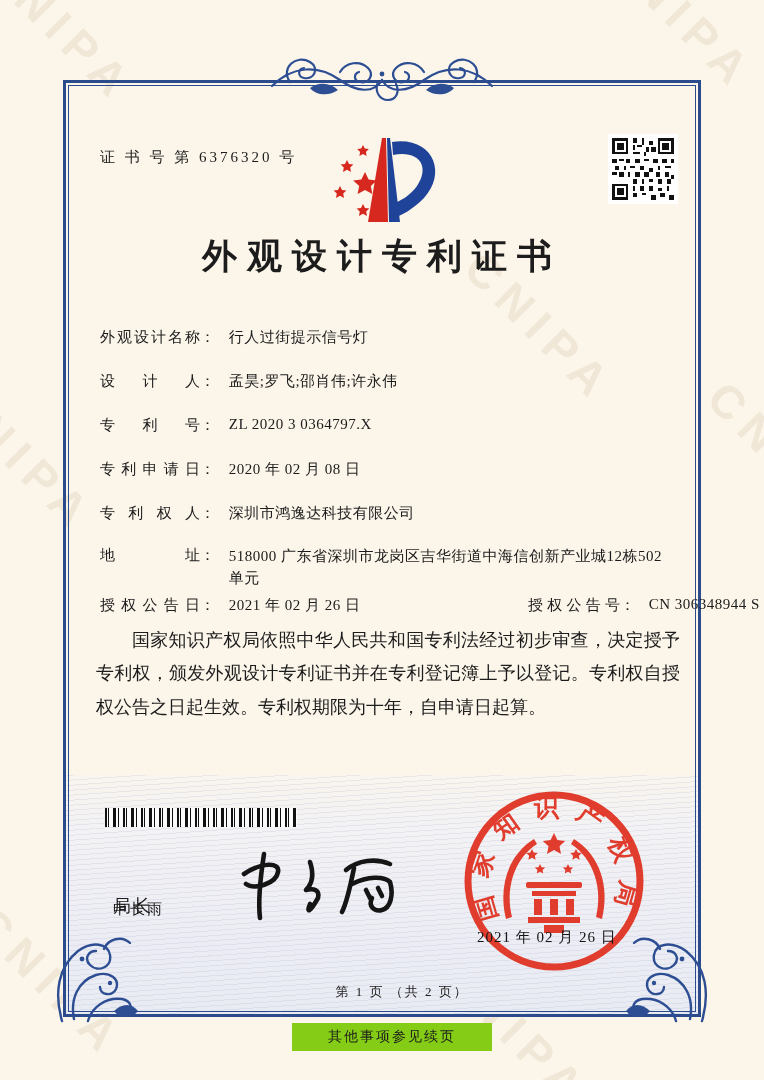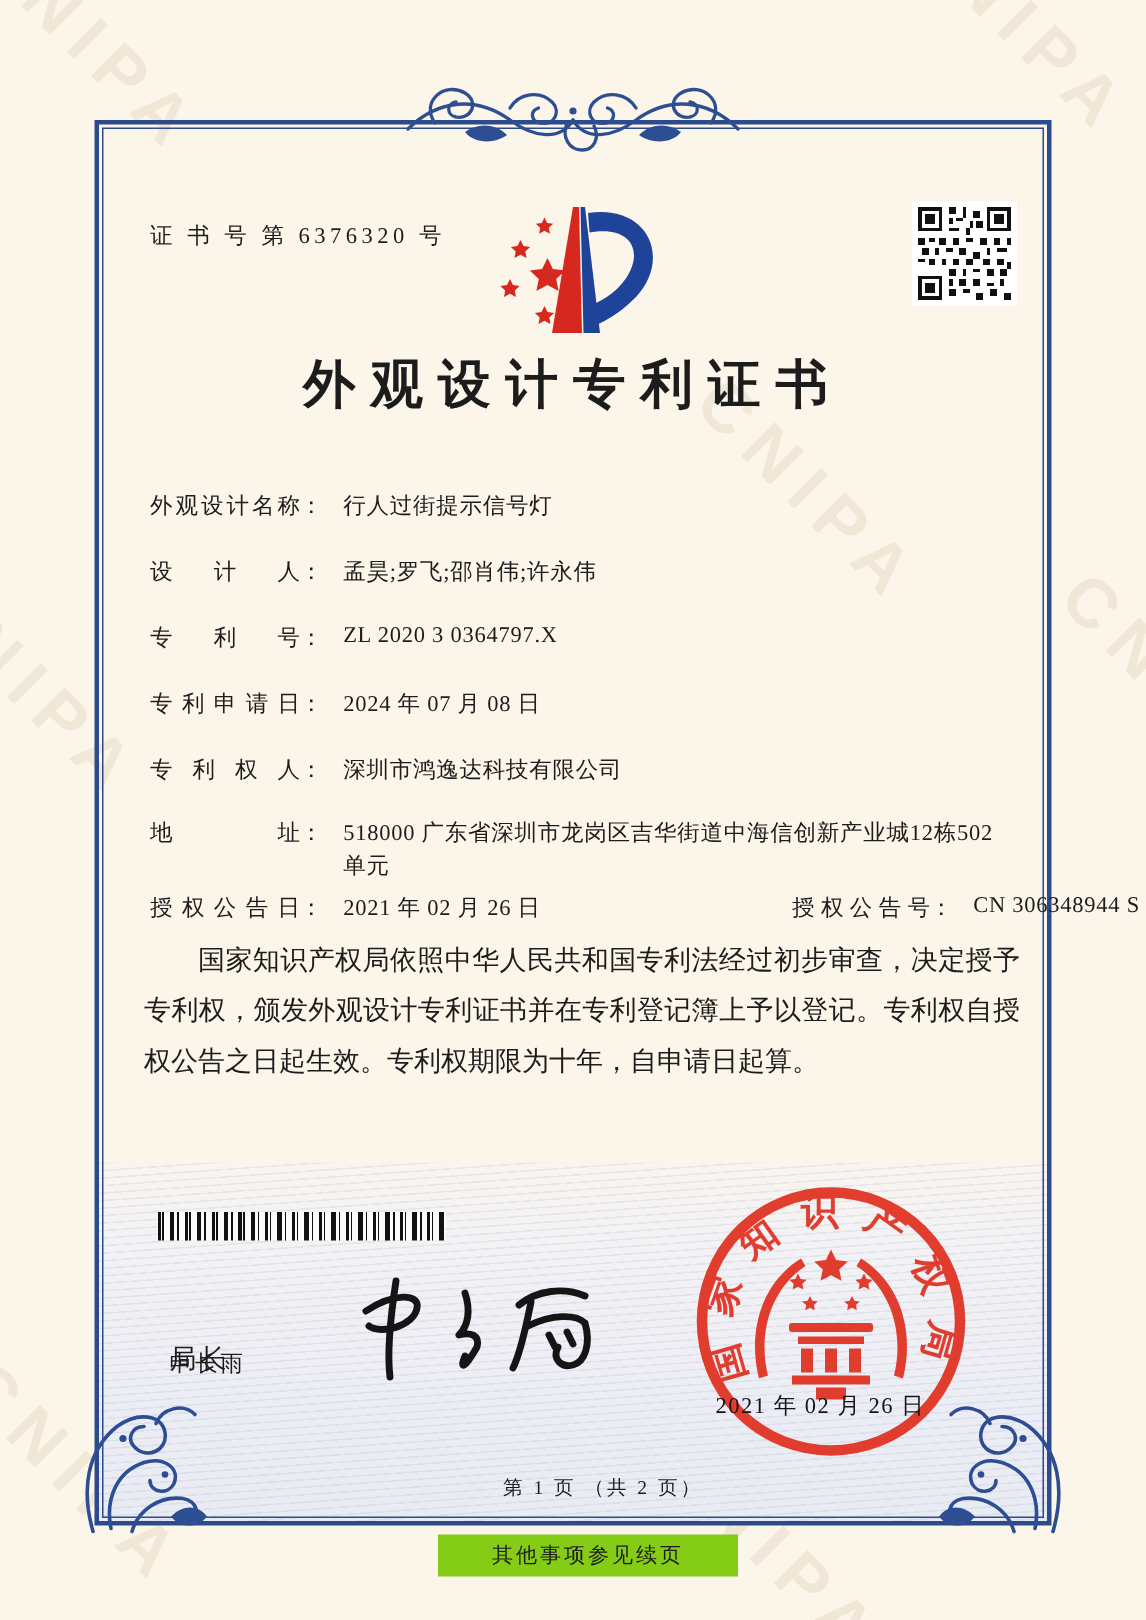--- a/index.html
+++ b/index.html
@@ -185,21 +185,21 @@
     <div class="row" style="top:372px">
       <span class="lbl">设 计 人</span><span class="colon">：</span>
       <span class="val">孟昊;罗飞;邵肖伟;许永伟</span>
     </div>
     <div class="row" style="top:416px">
       <span class="lbl">专 利 号</span><span class="colon">：</span>
       <span class="val">ZL 2020 3 0364797.X</span>
     </div>
     <div class="row" style="top:460px">
       <span class="lbl">专利申请日</span><span class="colon">：</span>
-      <span class="val">2024 年 07 月 08 日</span>
+      <span class="val">2020 年 02 月 08 日</span>
     </div>
     <div class="row" style="top:504px">
       <span class="lbl">专 利 权 人</span><span class="colon">：</span>
       <span class="val">深圳市鸿逸达科技有限公司</span>
     </div>
     <div class="row" style="top:546px">
       <span class="lbl">地 址</span><span class="colon">：</span>
       <span class="val wrap">518000 广东省深圳市龙岗区吉华街道中海信创新产业城12栋502单元</span>
     </div>
     <div class="row" style="top:596px">

